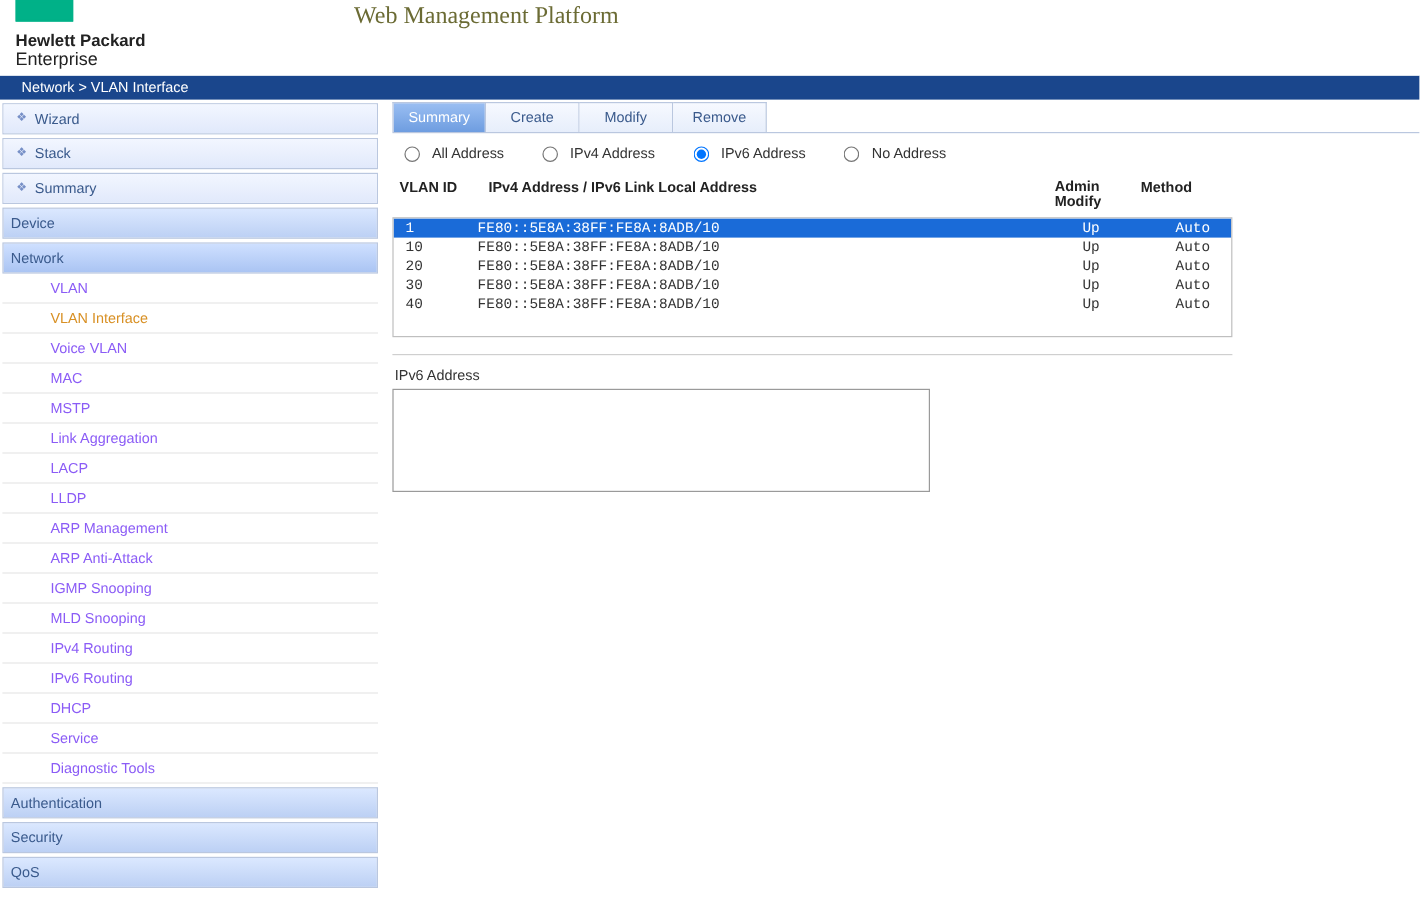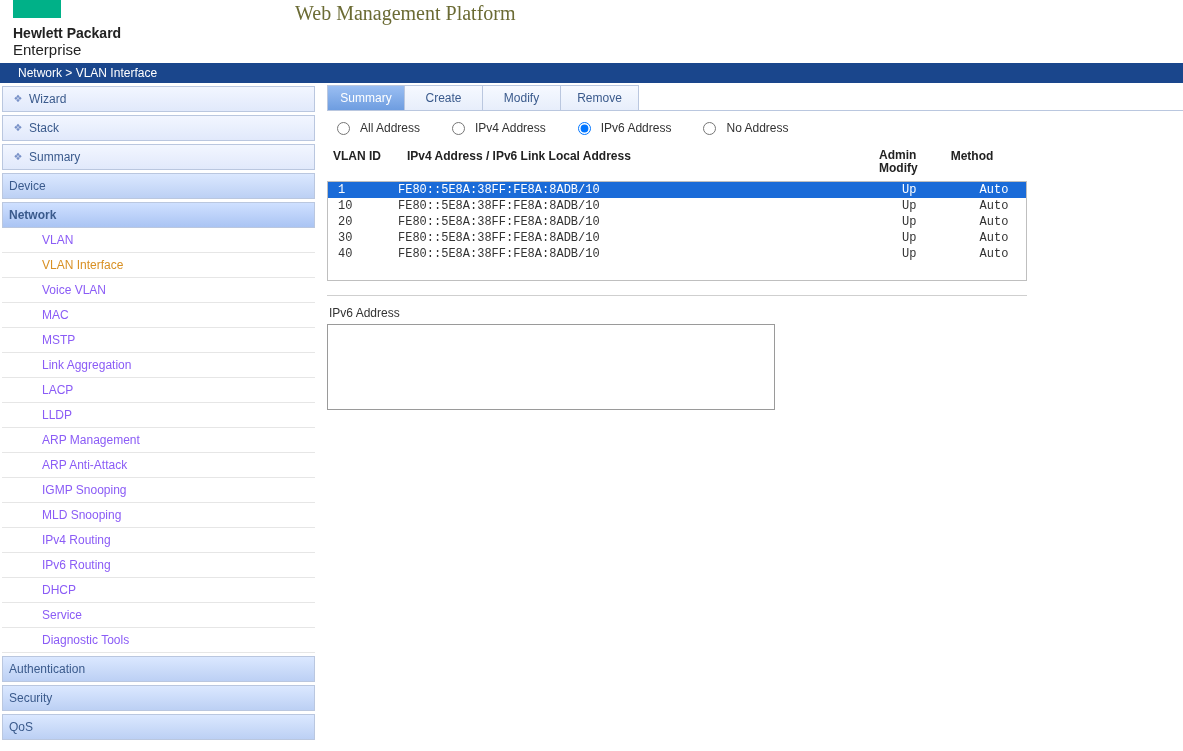--- a/index.html
+++ b/index.html
@@ -100,21 +100,20 @@
   .sidebar-cat {
     background: linear-gradient(#dbe8ff, #bcd0f4);
     color: #3a5a8c;
     padding: 5px 6px 5px 6px;
     border: 1px solid #bac7df;
     margin: 3px 2px 0 2px;
     cursor: pointer;
   }
   .sidebar-cat.open {
     background: linear-gradient(#cfe0ff, #aac4f3);
-    font-weight: bold;
   }
   .sidebar-sub {
     margin: 0 2px;
   }
   .sidebar-sub .sub-item {
     padding: 5px 6px 5px 40px;
     color: #8b5cf6;
     border-bottom: 1px solid #e6e6e6;
     cursor: pointer;
   }

